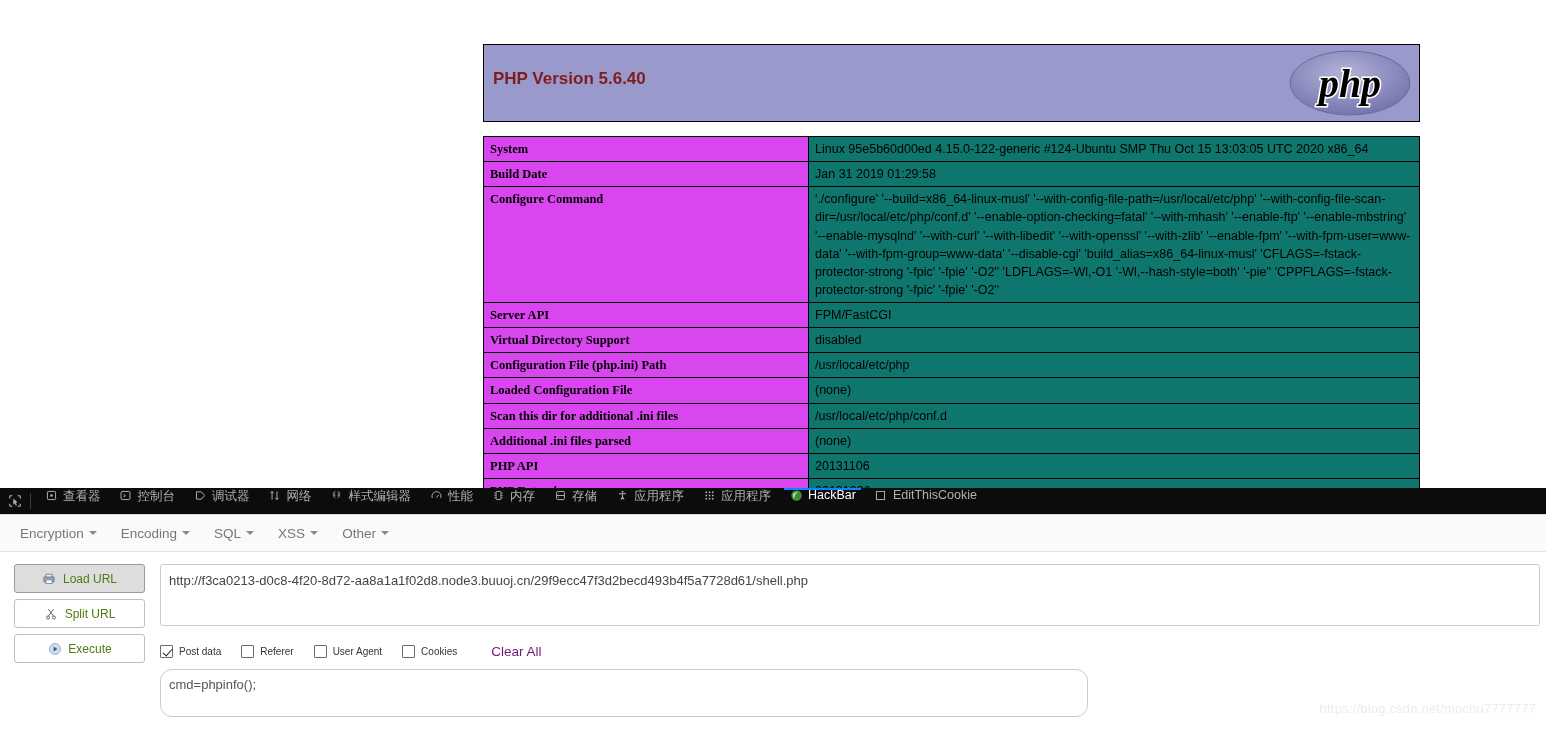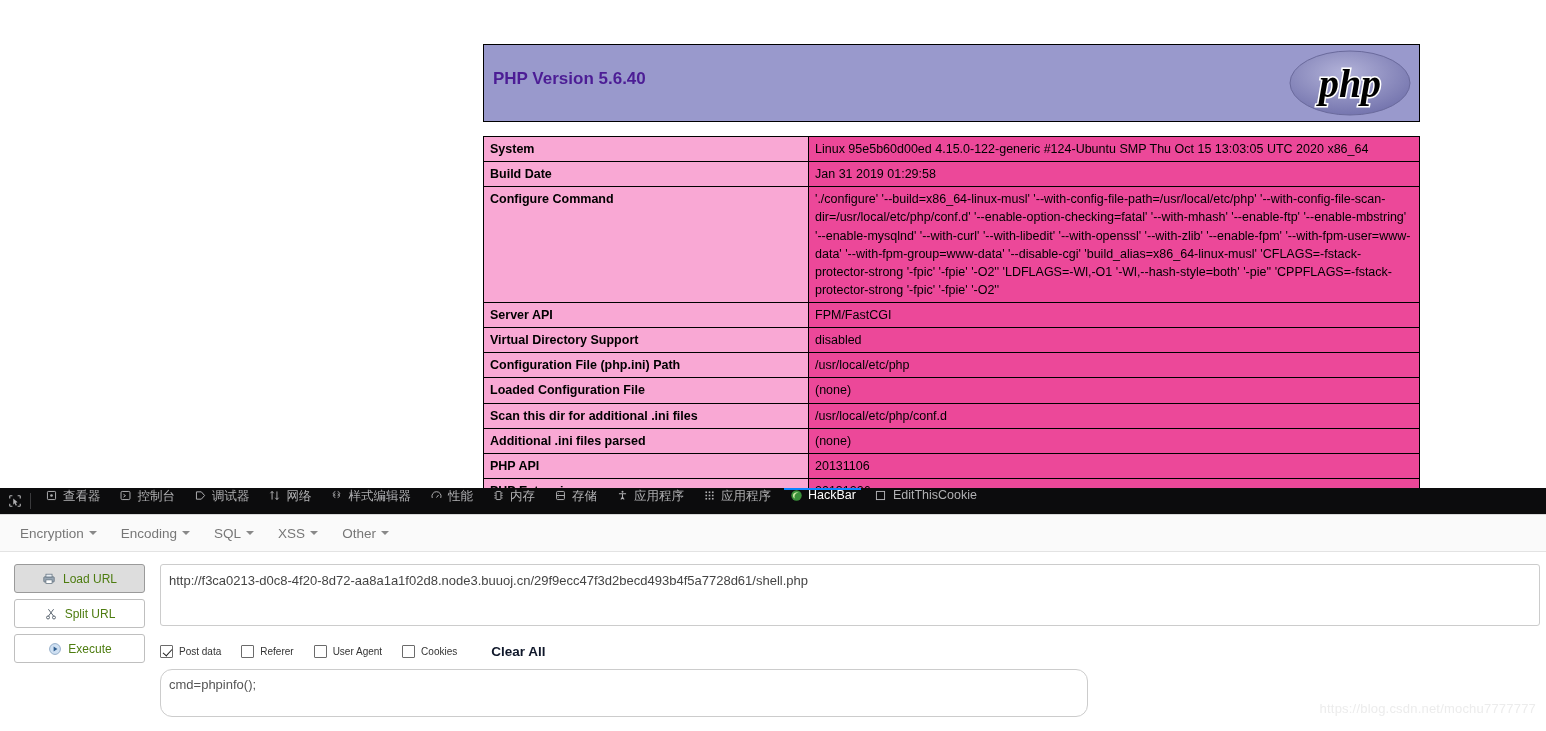--- a/index.html
+++ b/index.html
@@ -50,21 +50,21 @@
     border: 1px solid #000000;
     position: relative;
     box-sizing: border-box;
   }
   .php-version-title {
     position: absolute;
     left: 9px;
     top: 24px;
     font-size: 17px;
     font-weight: bold;
-    color: #4c1d95;
+    color: #7f1d1d;
     font-family: "Liberation Sans", sans-serif;
   }
   .php-logo {
     position: absolute;
     right: 6px;
     top: 3px;
     width: 125px;
     height: 70px;
   }
 
@@ -77,26 +77,27 @@
   }
   table.phpinfo-table td {
     border: 1px solid #000000;
     padding: 3px 6px;
     vertical-align: top;
     line-height: 1.45;
     word-wrap: break-word;
   }
   td.k {
     width: 312px;
-    background: #f9a8d4;
+    background: #d946ef;
     font-weight: bold;
     color: #000000;
+    font-family: Liberation Serif, serif;
   }
   td.v {
-    background: #ec4899;
+    background: #0f766e;
     color: #000000;
   }
 
   
   #devtools-toolbar {
     position: absolute;
     left: 0;
     top: 488px;
     width: 1546px;
     height: 26px;
@@ -274,24 +275,23 @@
     left: 3.5px;
     top: 0.5px;
     width: 4px;
     height: 8px;
     border: solid #222222;
     border-width: 0 1.6px 1.6px 0;
     transform: rotate(42deg);
   }
   .clear-all {
     font-size: 13.5px;
-    color: #0f172a;
+    color: #701a75;
     cursor: pointer;
     margin-left: 14px;
-    font-weight: bold;
   }
   #hb-postdata {
     width: 928px;
     height: 48px;
     border: 1px solid #cccccc;
     border-radius: 12px;
     padding: 7px 8px;
     font-size: 13px;
     color: #555555;
     box-sizing: border-box;

